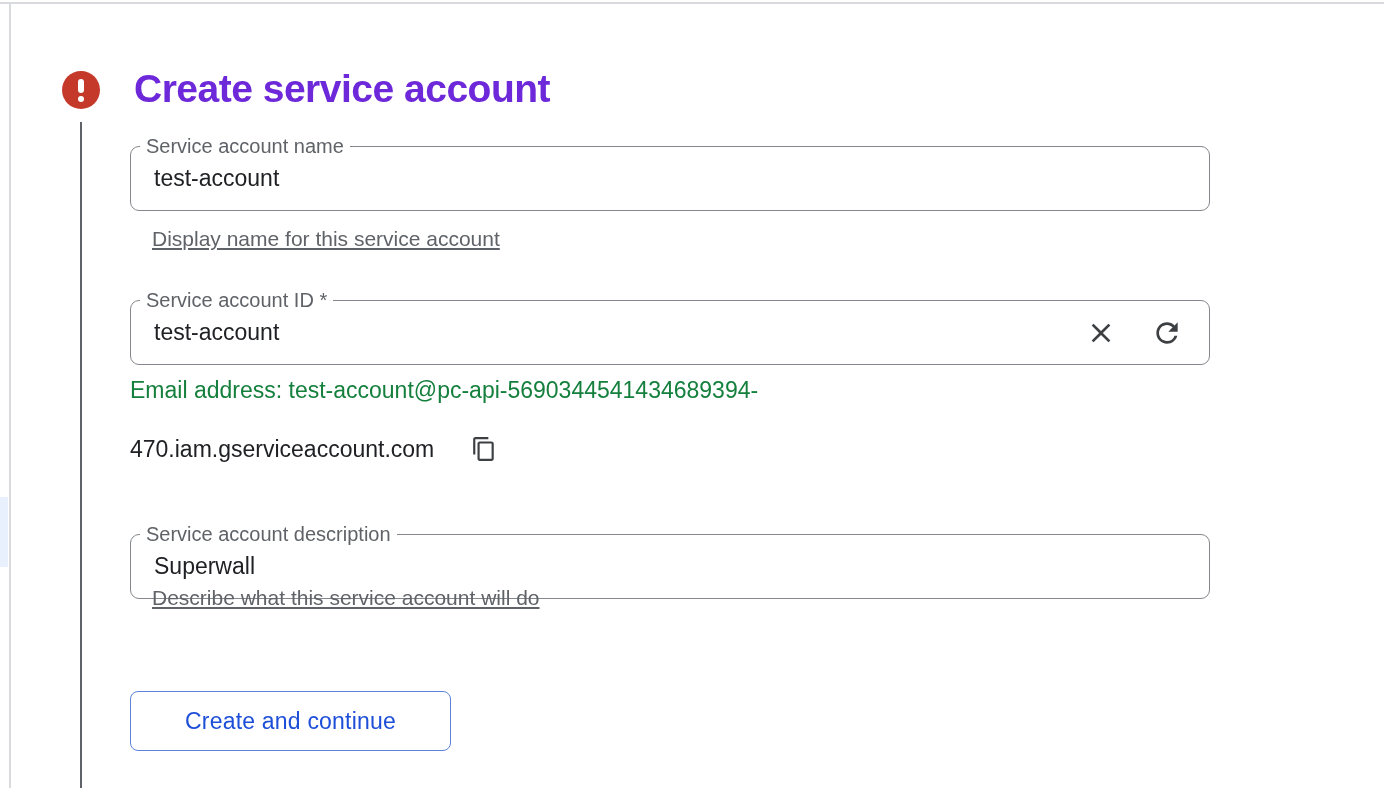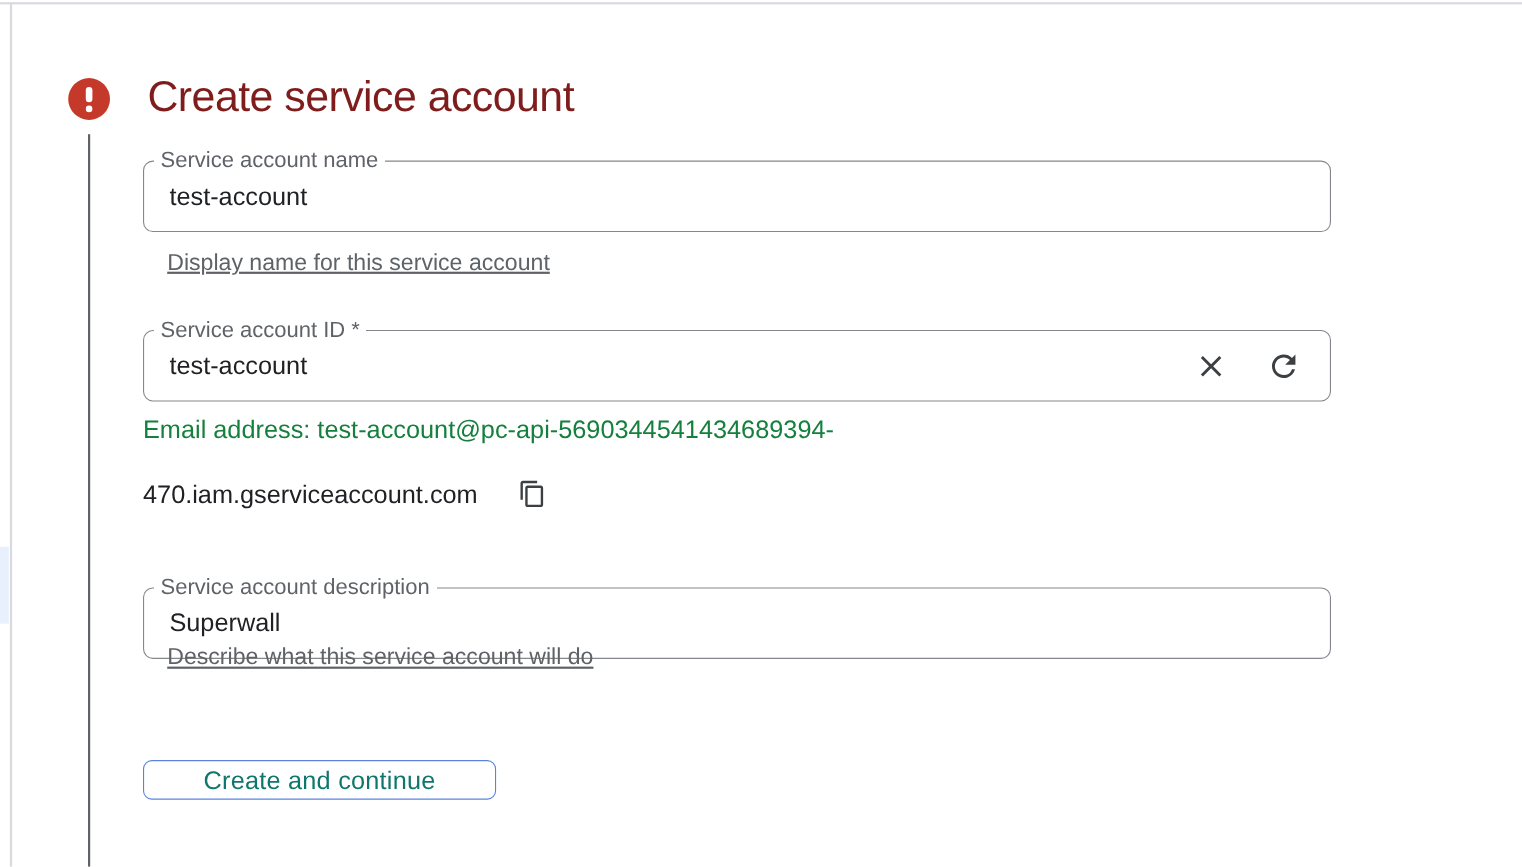--- a/index.html
+++ b/index.html
@@ -25,22 +25,22 @@
   .status-icon .bar {
     position: absolute; left: 16px; top: 8px; width: 6px; height: 14px;
     border-radius: 3px; background: #ffffff;
   }
   .status-icon .dot {
     position: absolute; left: 16px; top: 25px; width: 6px; height: 6px;
     border-radius: 50%; background: #ffffff;
   }
   .page-title {
     position: absolute; left: 134px; top: 64px;
-    font-size: 39px; line-height: 50px; font-weight: 400;
-    color: #7f1d1d; letter-spacing: -0.5px; margin: 0;
+    font-size: 39px; line-height: 50px; font-weight: 700;
+    color: #6d28d9; letter-spacing: -0.5px; margin: 0;
   }
 
   
   .stepper-line { position: absolute; left: 80px; top: 122px; width: 2px; height: 666px; background: #5f6368; }
 
   
   .field { position: absolute; left: 130px; width: 1080px; height: 65px; }
   .field fieldset {
     position: absolute; inset: -11px 0 0 0;
     margin: 0; padding: 0;
@@ -77,23 +77,23 @@
   .email-line2-wrap { position: absolute; left: 130px; top: 436px; display: flex; align-items: flex-start; }
   .email-line2-wrap .txt { font-size: 23px; line-height: 27px; color: #202124; }
   .copy-btn {
     border: none; background: transparent; padding: 0; margin-left: 37px;
     width: 26px; height: 26px; color: #3c4043; cursor: pointer;
   }
   .copy-btn svg { display: block; width: 100%; height: 100%; }
 
   
   .create-btn {
-    position: absolute; left: 130px; top: 691px; width: 321px; height: 36px;
+    position: absolute; left: 130px; top: 691px; width: 321px; height: 60px;
     background: #ffffff; border: 1.5px solid #5b83db; border-radius: 8px;
-    color: #0f766e; font-family: "Liberation Sans", sans-serif;
+    color: #1d4ed8; font-family: "Liberation Sans", sans-serif;
     font-size: 23px; font-weight: 500; letter-spacing: 0.2px;
     cursor: pointer;
   }
 </style>
 </head>
 <body>
 
 <div class="page">
 
   <div class="top-border"></div>

